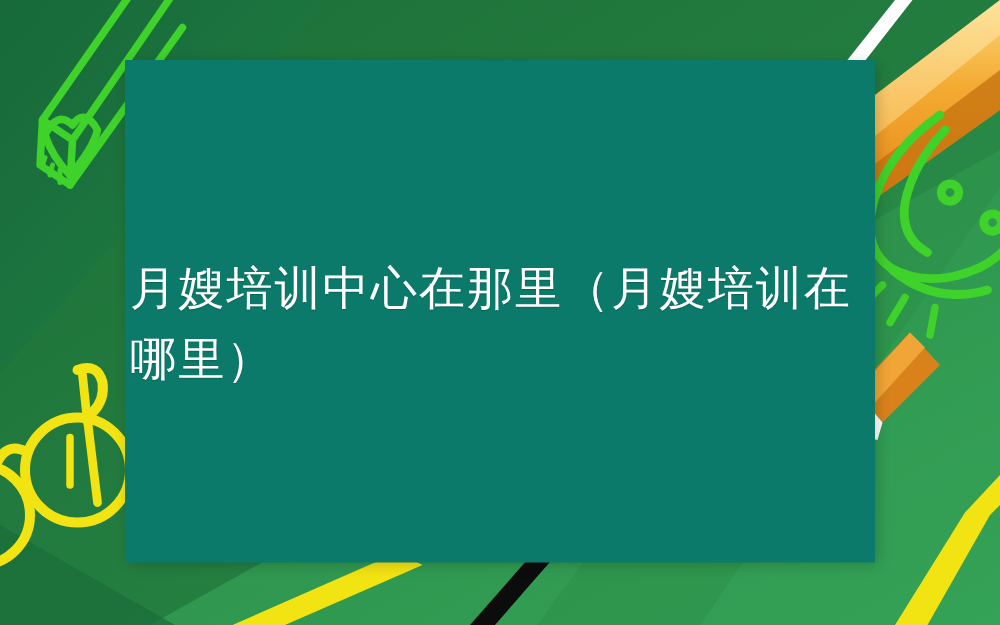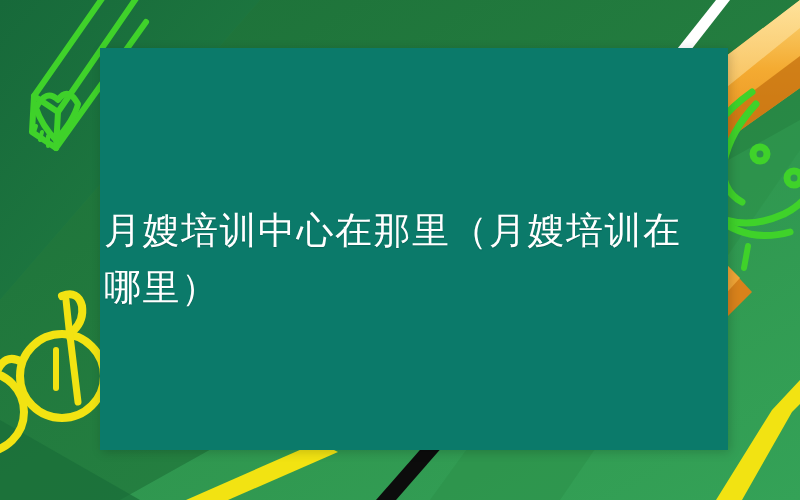--- a/index.html
+++ b/index.html
@@ -24,21 +24,20 @@
   }
   #content-panel {
     position: absolute;
     left: 100px;
     top: 48px;
     width: 600px;
     height: 402px;
     background: #0b7a6a;
     box-shadow: 2px 2px 10px rgba(0,0,0,0.18);
     overflow: hidden;
-    padding-left: 28px;
   }
   #title-text {
     position: absolute;
     left: 0px;
     top: 154px;
     width: 600px;
     padding: 0 0 0 4px;
     box-sizing: border-box;
     color: #ffffff;
     font-family: "DejaVu Serif", serif;

